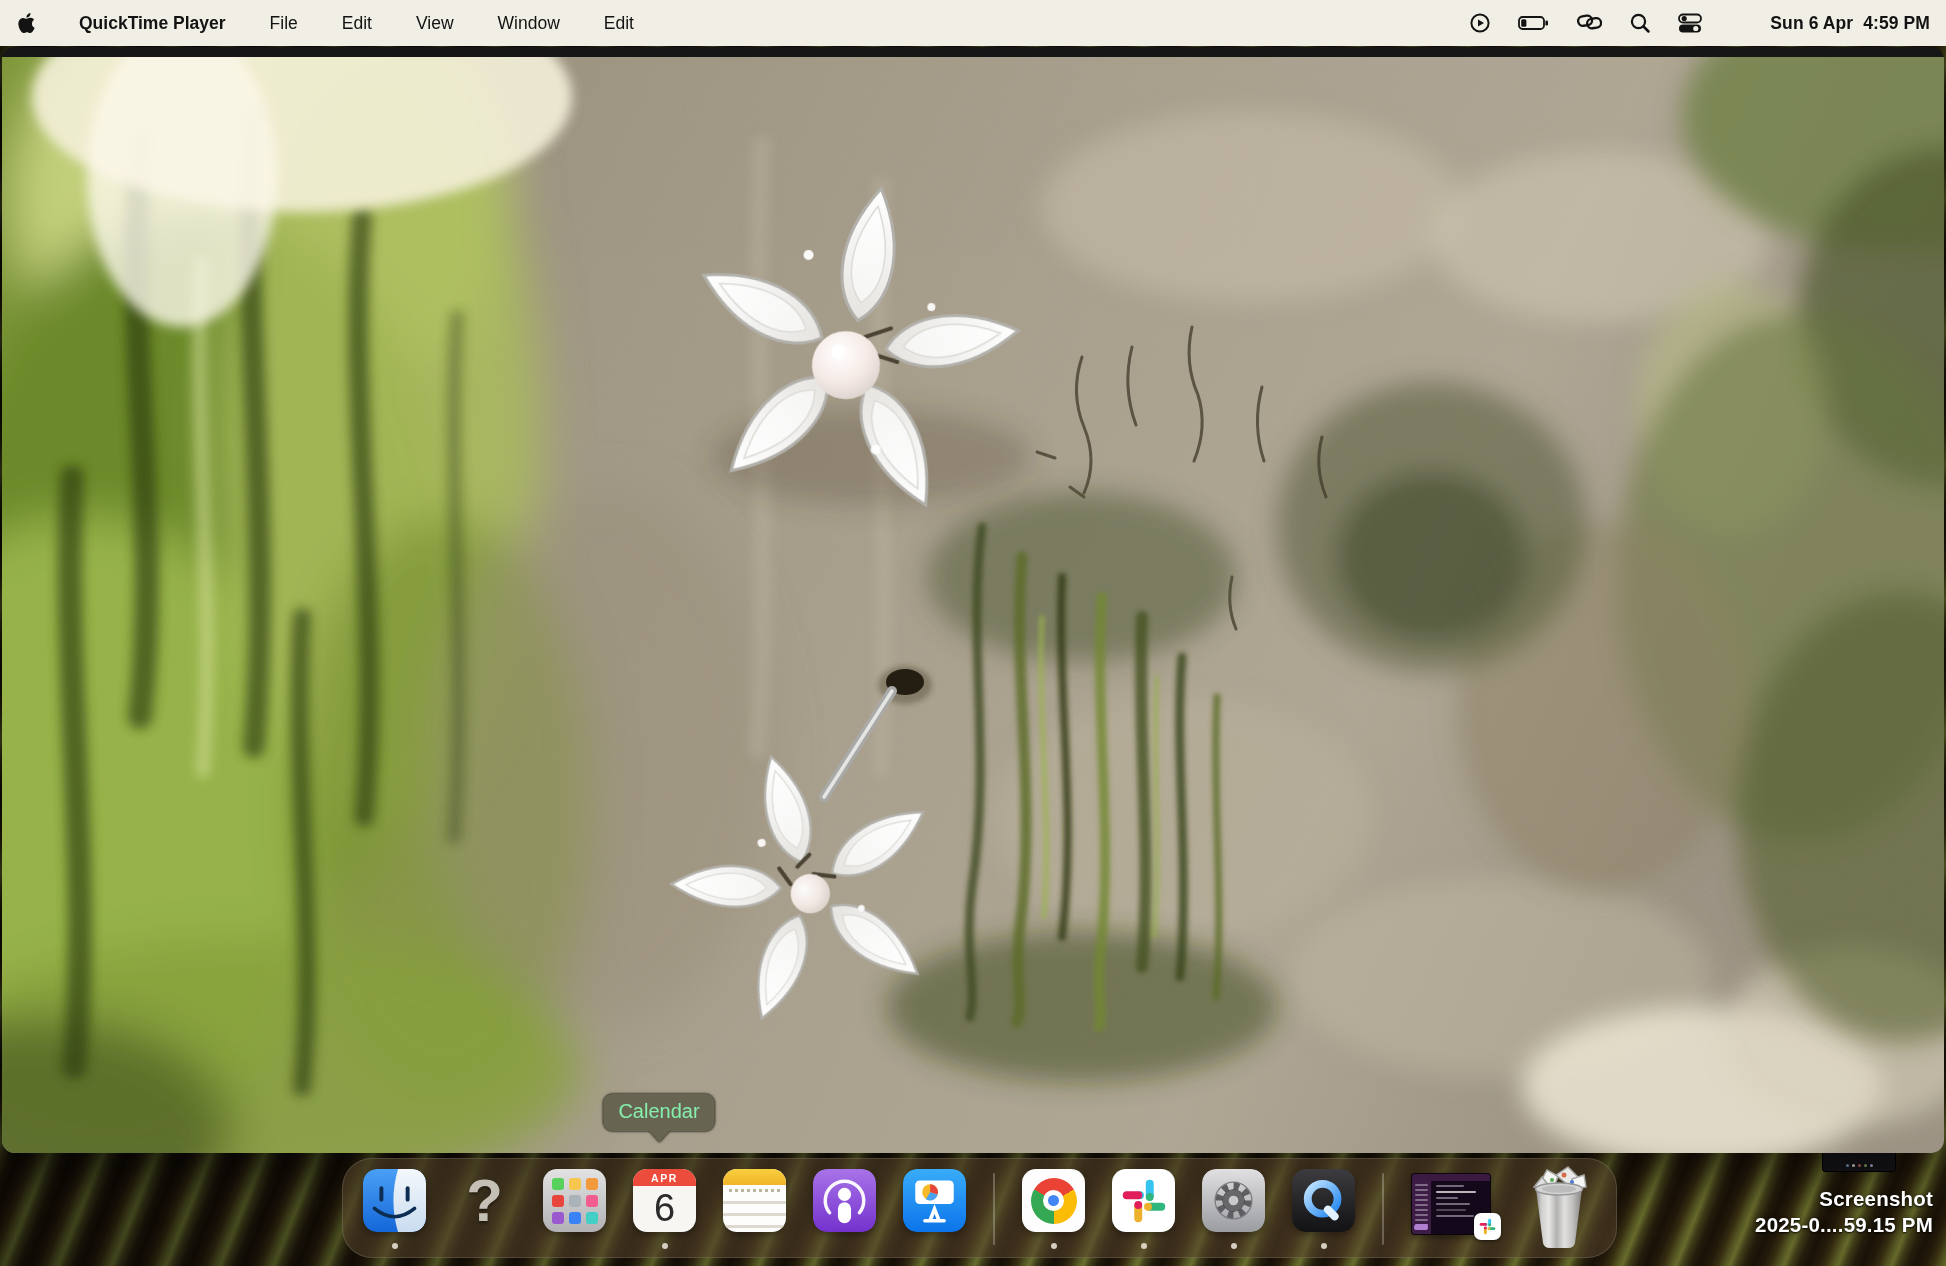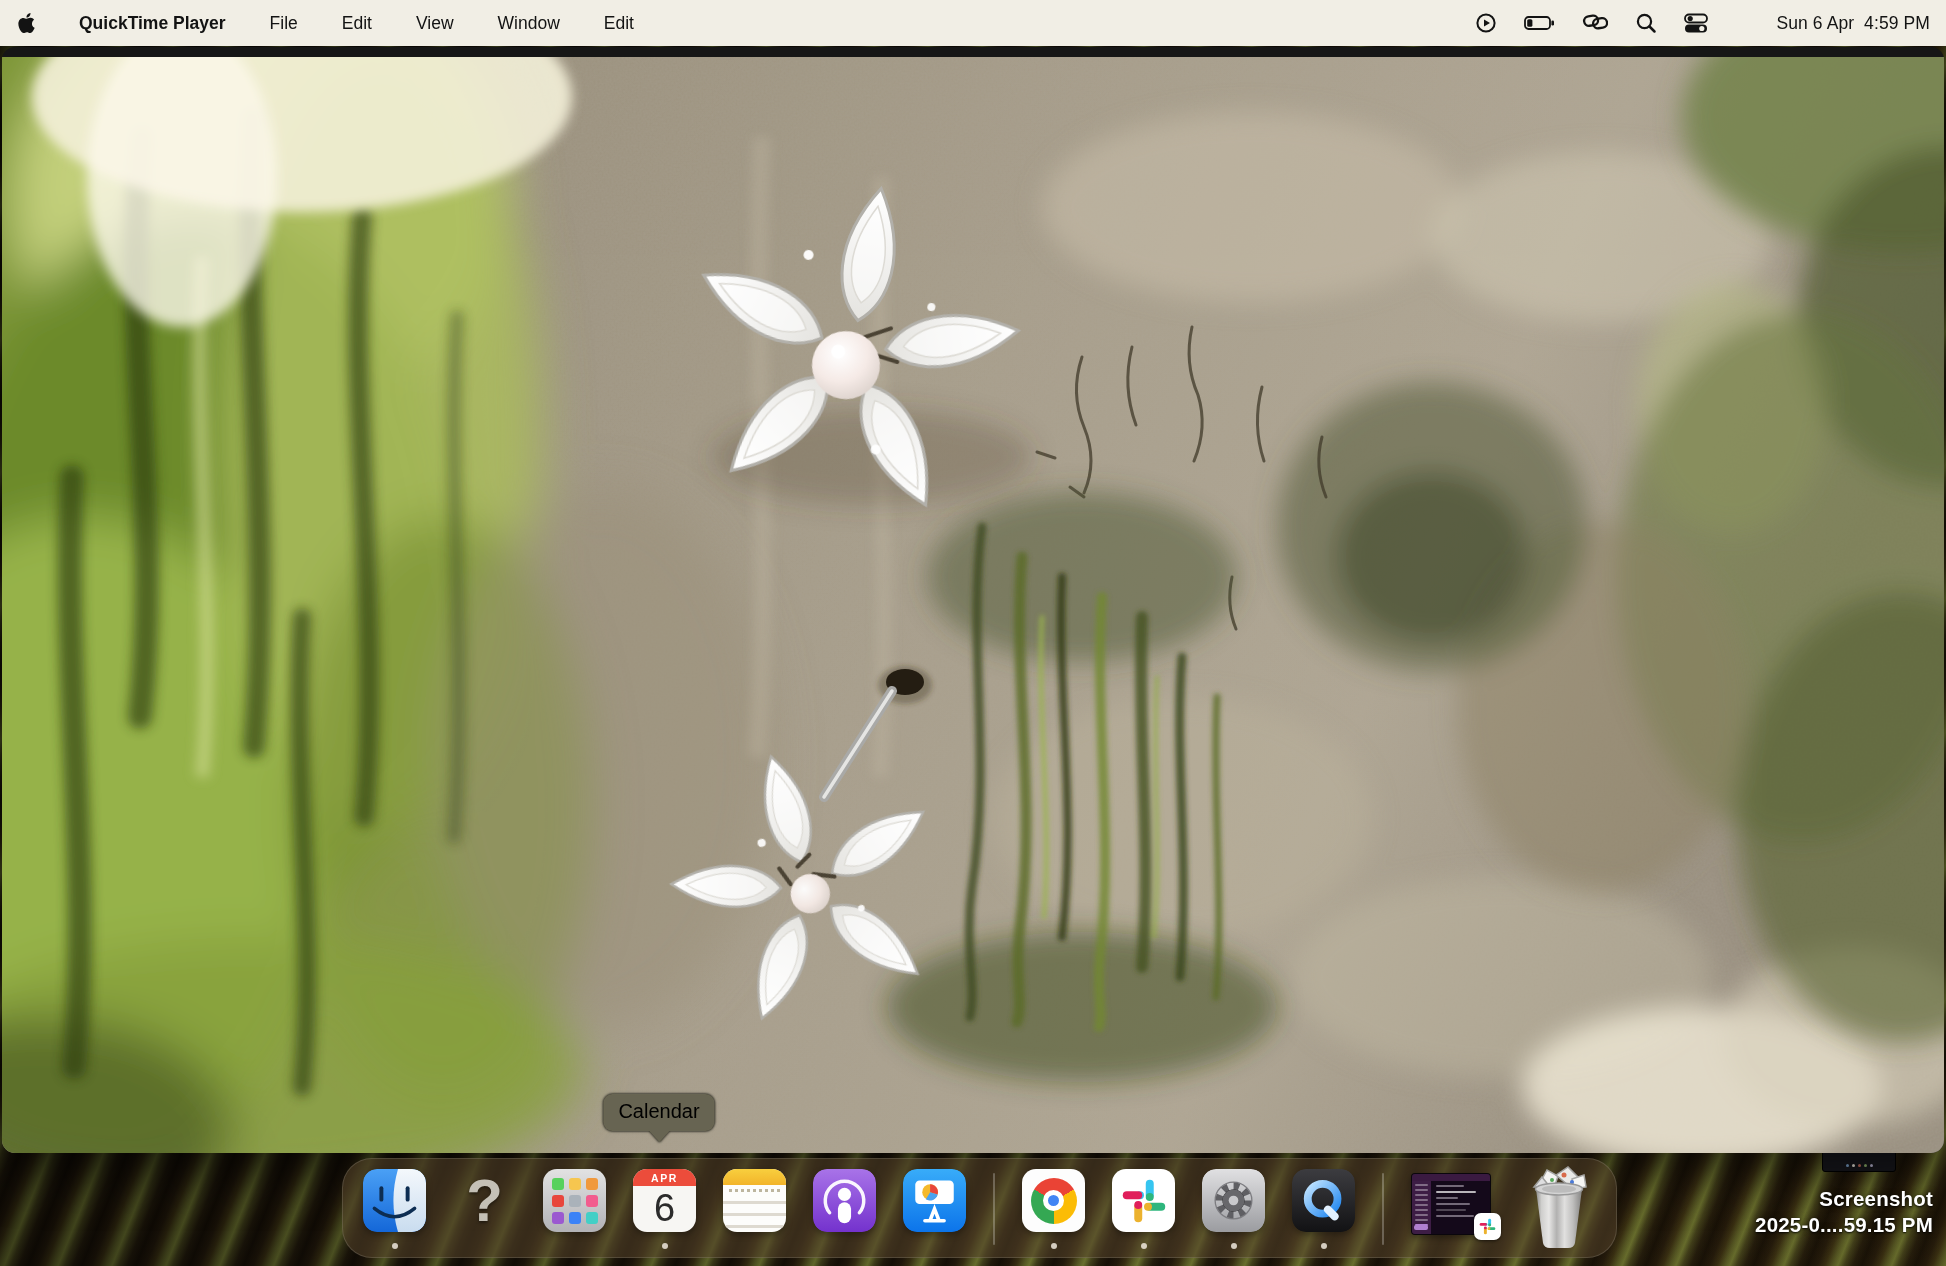--- a/index.html
+++ b/index.html
@@ -27,21 +27,21 @@
     background:#f1eee5;display:flex;align-items:center;
     color:#131313;font-size:17.5px;
     padding:0 16px 0 18px;
   }
   .mb-left{display:flex;align-items:center;gap:44px;}
   .apple{width:17px;height:20px;display:flex;align-items:center;}
   .app-name{font-weight:700;}
   .menu-item{font-weight:400;}
   .mb-right{margin-left:auto;display:flex;align-items:center;gap:27px;}
   .status-ic{display:flex;align-items:center;}
-  .clock{white-space:pre;font-weight:400;letter-spacing:.1px;margin-left:41px;}
+  .clock{white-space:pre;font-weight:700;letter-spacing:.1px;margin-left:41px;}
 
   
   .qt-window{
     position:absolute;left:2px;top:47px;width:1942px;height:1106px;z-index:10;
     background:#161616;border-radius:13px;overflow:hidden;
     box-shadow:0 18px 50px rgba(0,0,0,.55);
     padding-top:10px;
   }
   .qt-window svg{display:block;}
 
@@ -58,21 +58,21 @@
     text-shadow:0 1px 2px rgba(0,0,0,.85),0 0 6px rgba(0,0,0,.5);
     letter-spacing:.2px;
   }
 
   
   .tooltip{
     position:absolute;left:659px;top:1094px;transform:translateX(-50%);z-index:60;
     filter:drop-shadow(0 0 1px #34332a) drop-shadow(0 0 1px #34332a);
   }
   .tooltip-box{
-    background:rgba(108,105,86,.92);color:#000000;font-size:20px;
+    background:rgba(108,105,86,.92);color:#86efac;font-size:20px;
     padding:6px 15px 8px;border-radius:9px;white-space:nowrap;
   }
   .tooltip-arrow{
     width:0;height:0;margin:0 auto;
     border-left:10px solid transparent;border-right:10px solid transparent;
     border-top:11px solid rgba(108,105,86,.92);
   }
 
   
   .dock{

